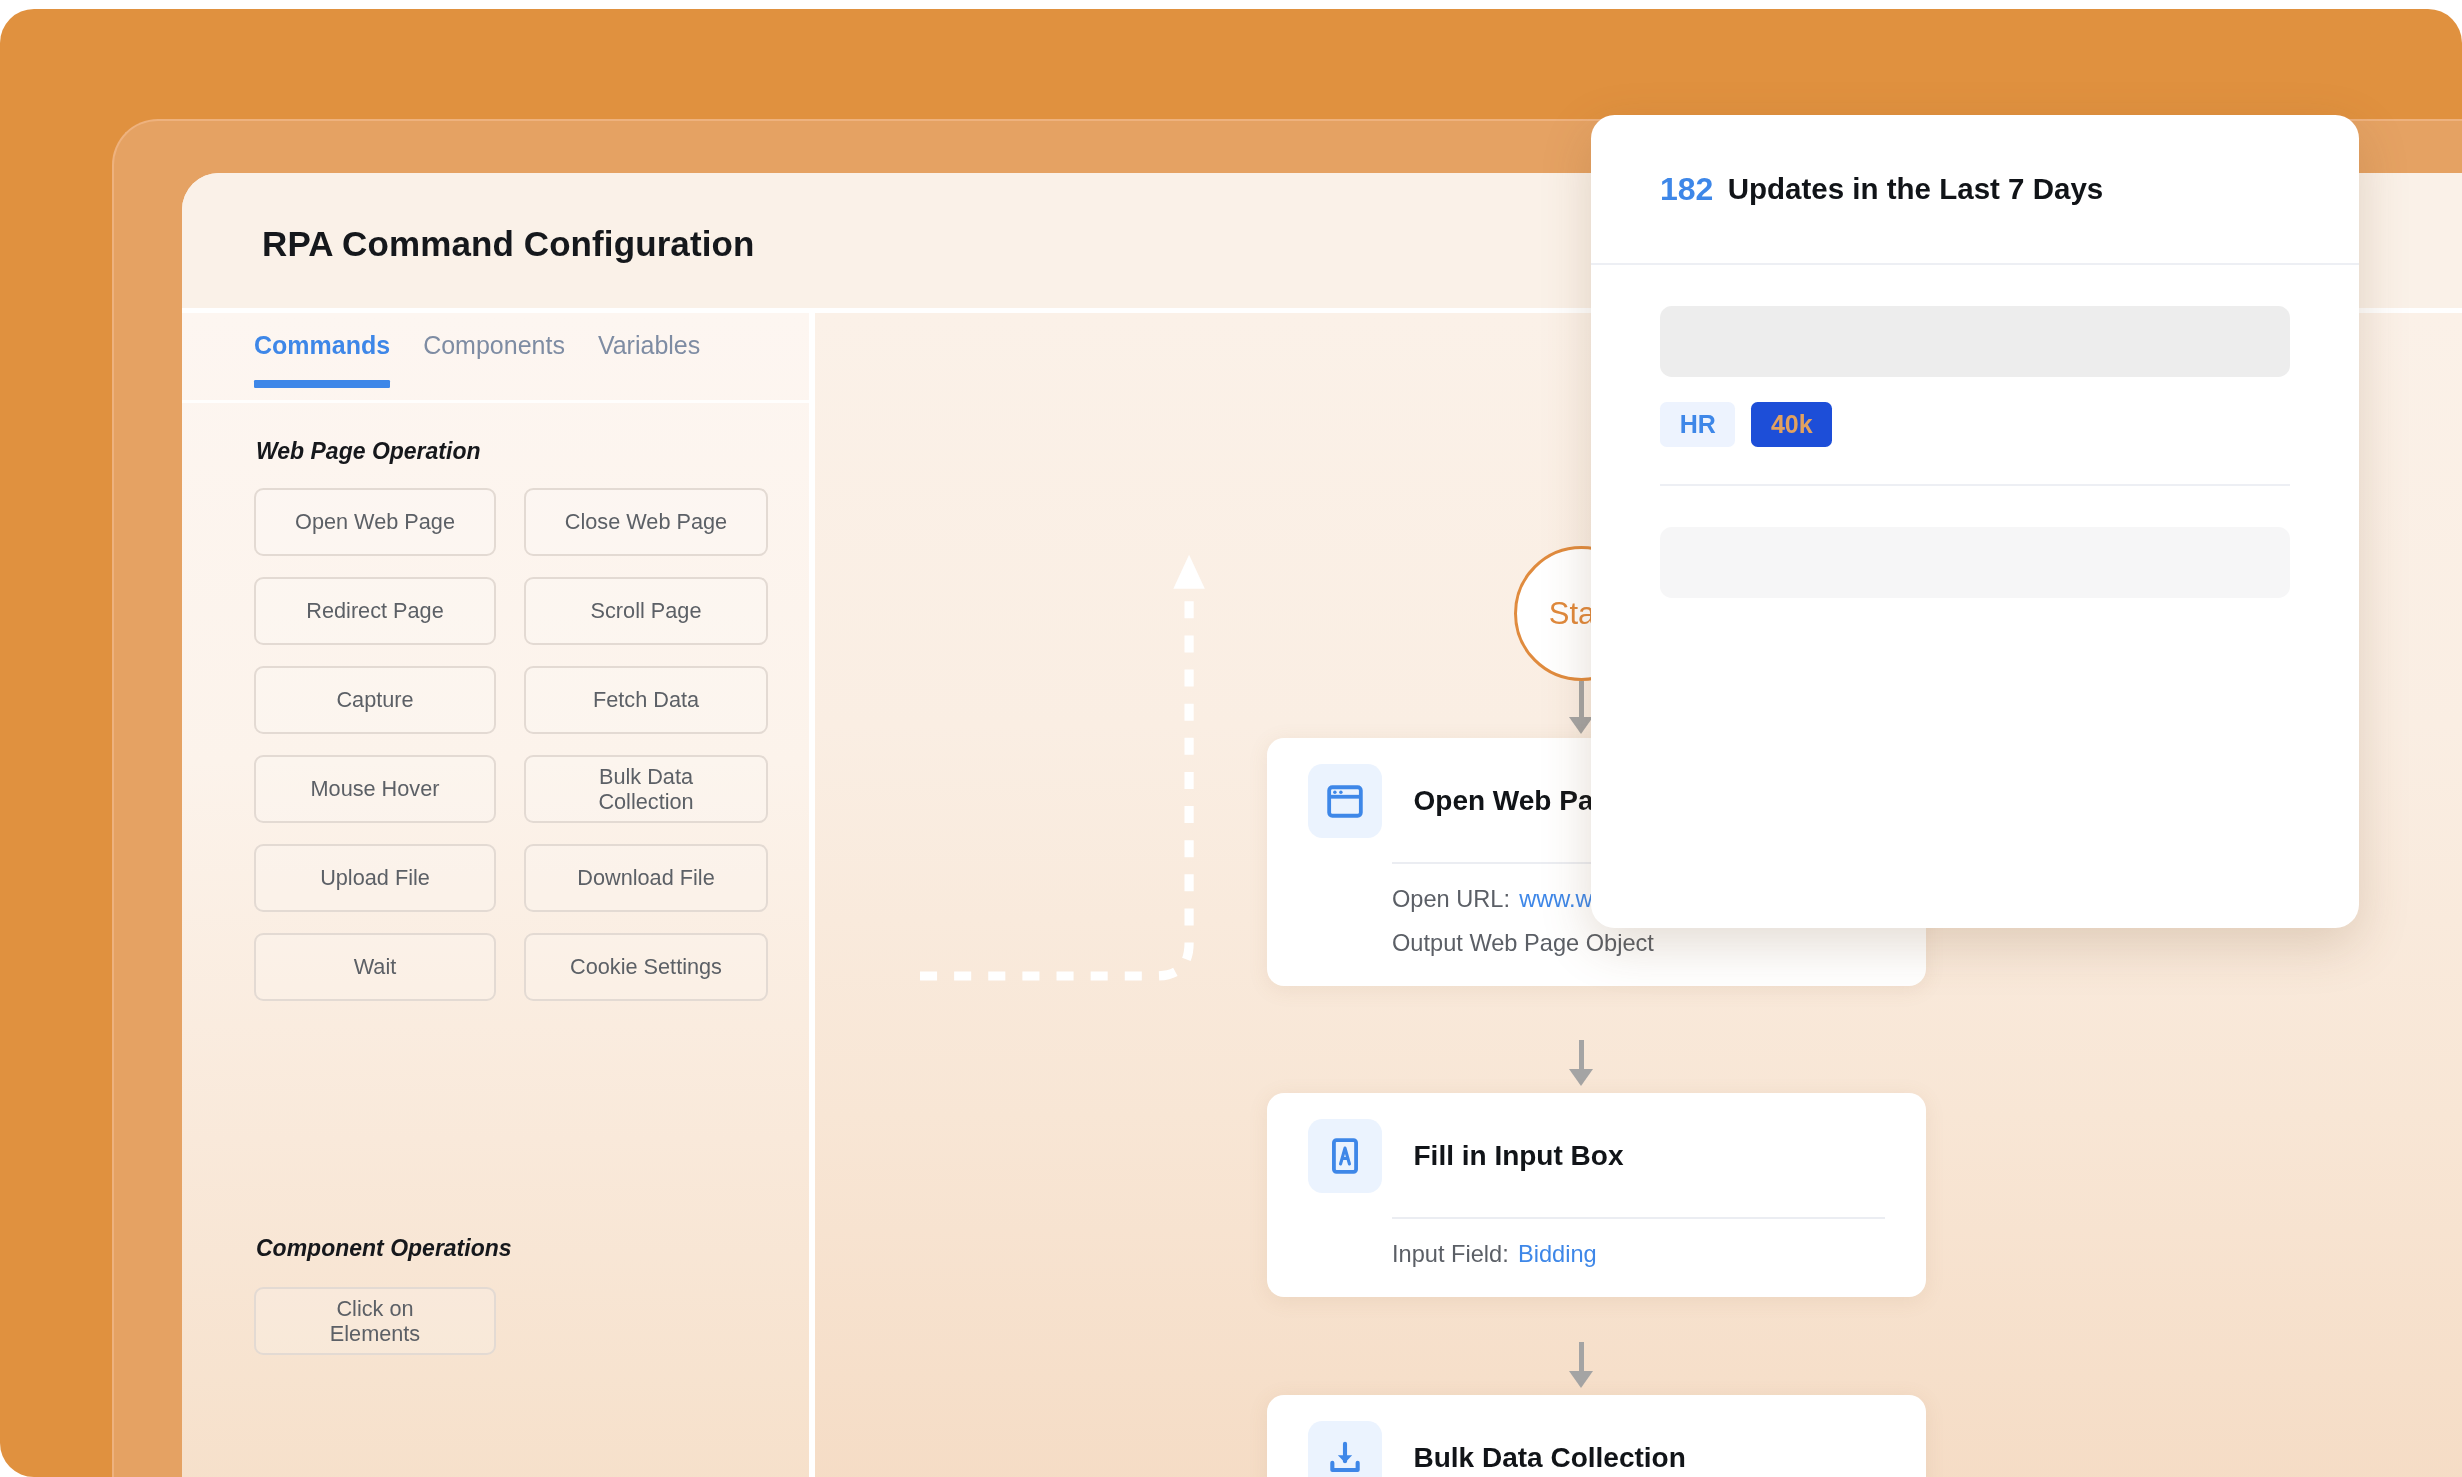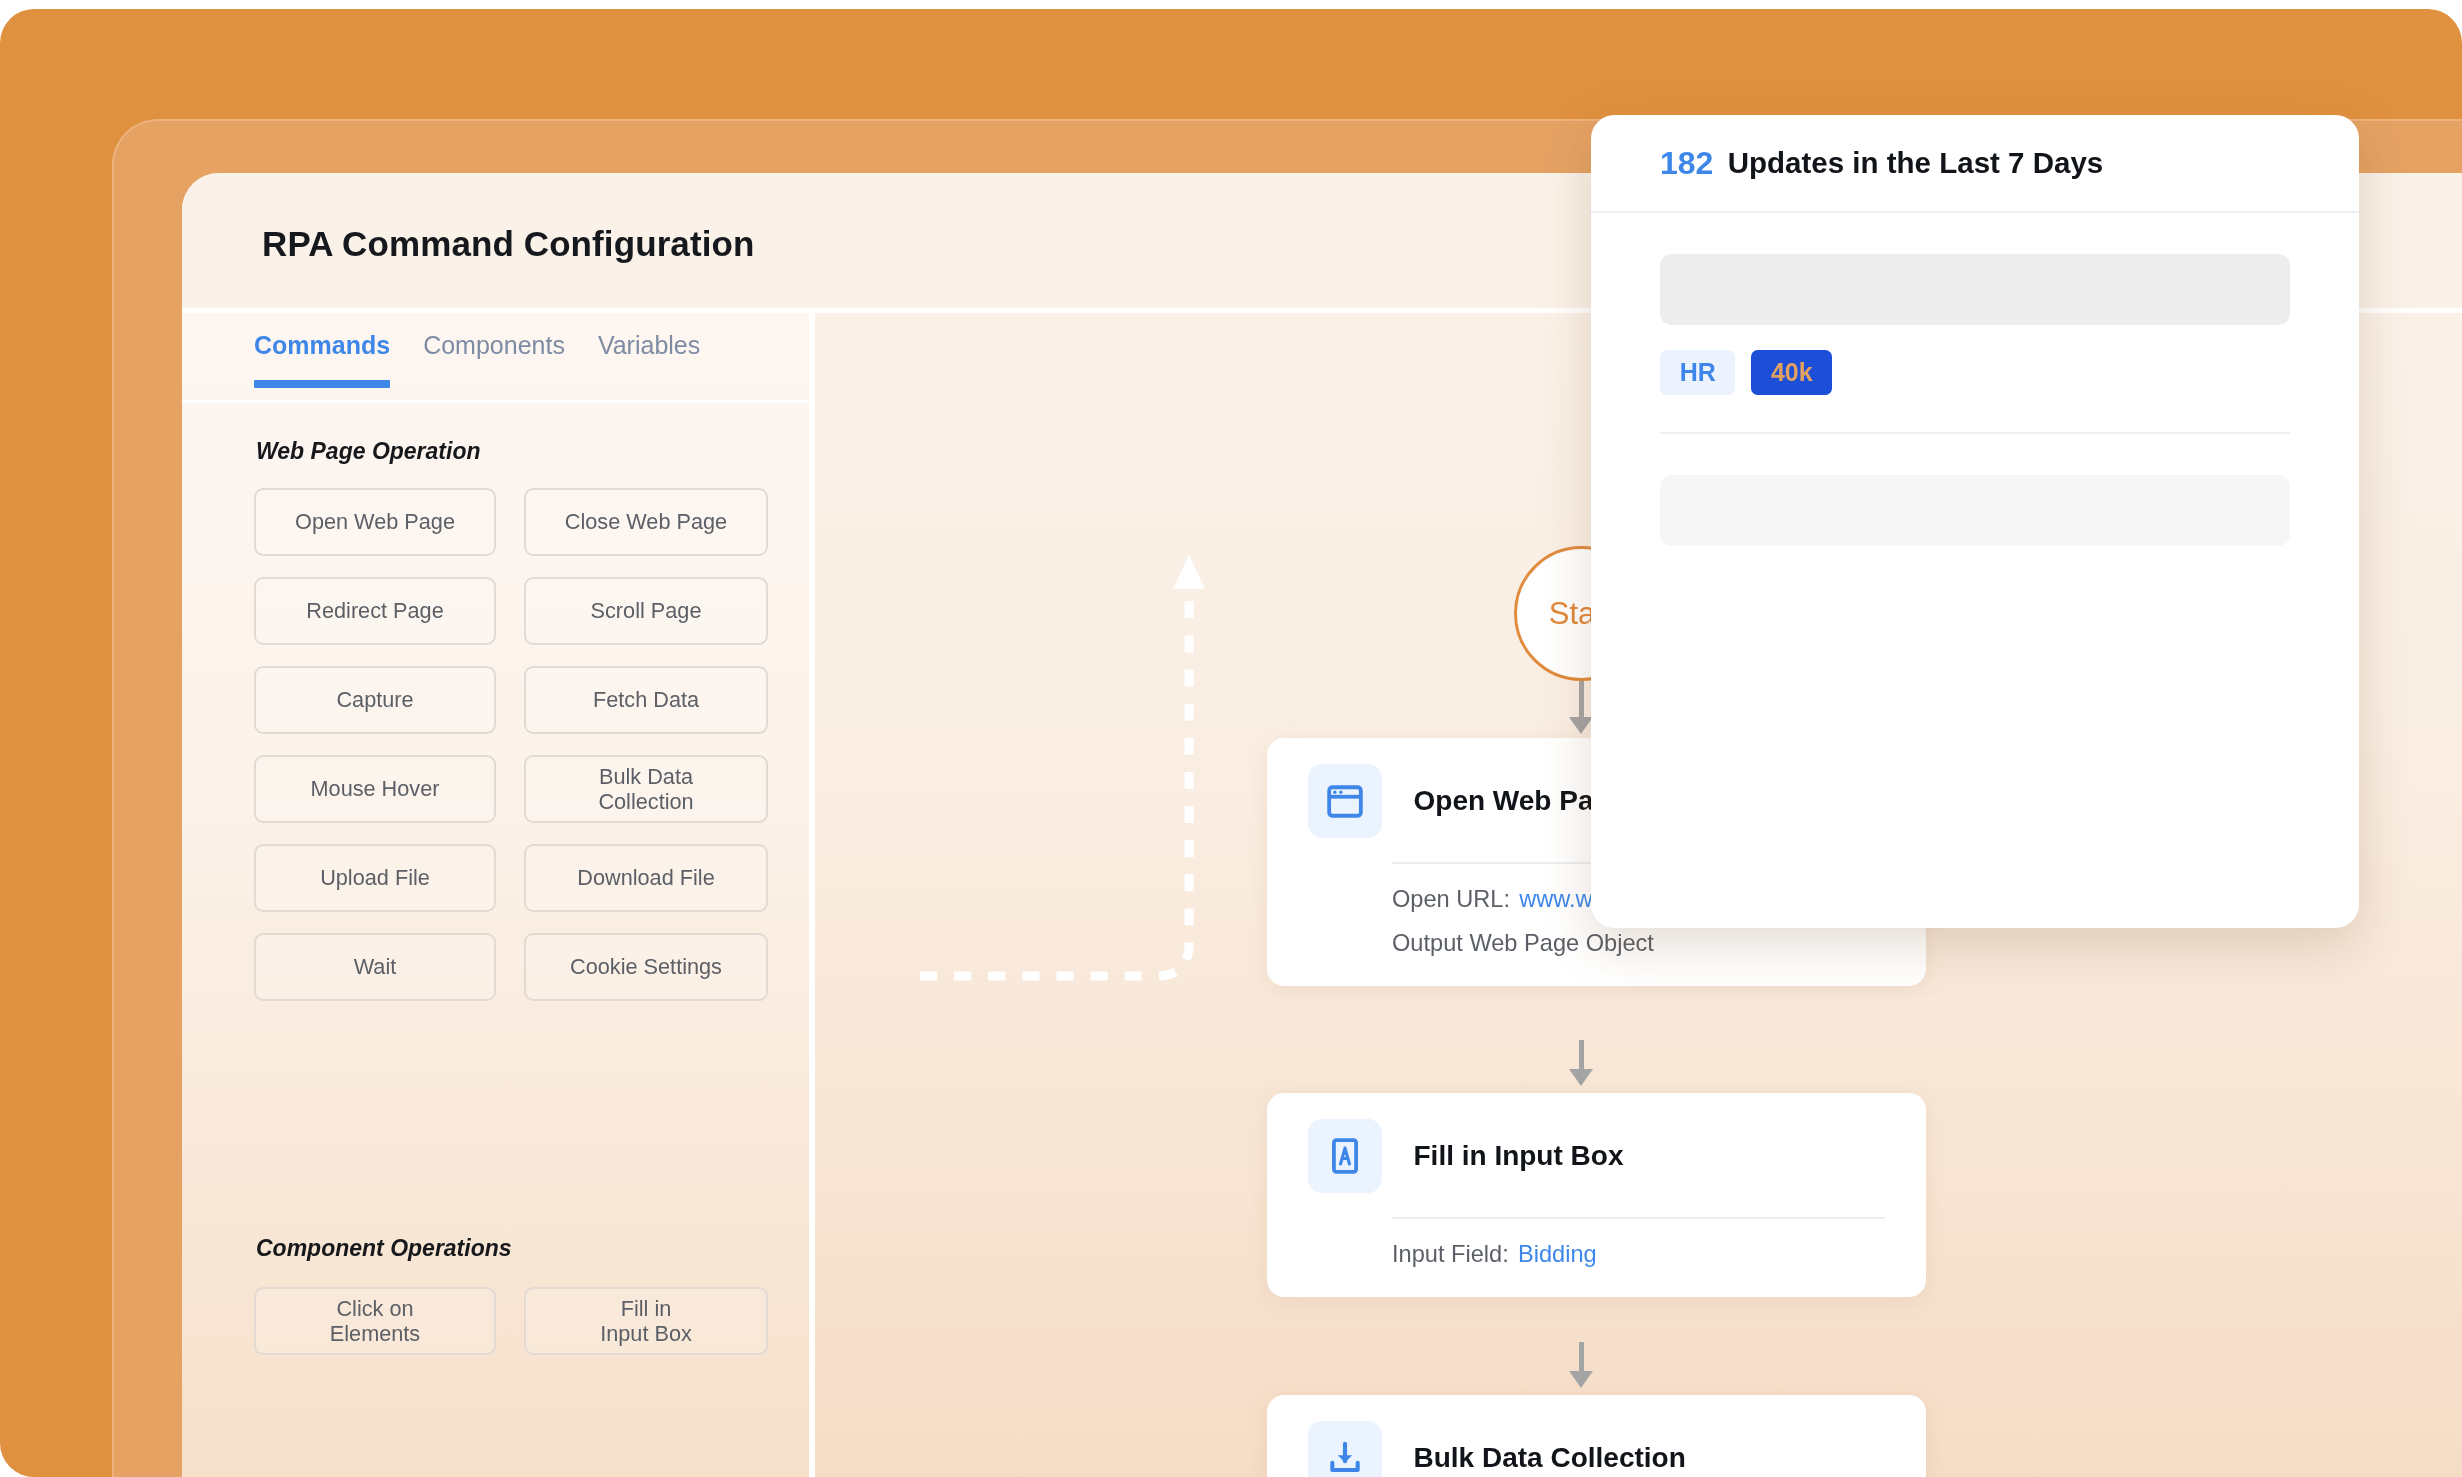--- a/index.html
+++ b/index.html
@@ -219,21 +219,21 @@
   .updates-panel {
     position: absolute;
     left: 1591px; top: 115px;
     width: 768px; height: 813px;
     background: #FFFFFF;
     border-radius: 23.6px;
     box-shadow: 0 17px 51px rgba(120,80,40,0.20);
     overflow: hidden;
   }
   .updates-header {
-    height: 98px;
+    height: 150px;
     display: flex; align-items: center;
     padding-left: 69px;
     border-bottom: 2.6px solid #EDEFF4;
   }
   .updates-count {
     font-size: 32px; font-weight: bold; color: #3E87E8;
   }
   .updates-title {
     font-size: 29.5px; font-weight: bold; color: #111418;
     margin-left: 14.4px;
@@ -321,24 +321,20 @@
             <span>Cookie Settings</span>
           </div>
       </div>
 
       <div class="group-title" style="top:922px">Component Operations</div>
 
       <div class="cmd-grid" style="top:974px">
         <div class="cmd-btn">
             <span>Click on
 Elements</span>
-          </div>
-        <div class="cmd-btn">
-            <span>Fill in
-Input Box</span>
           </div>
       </div>
     </div>
     <div class="sidebar-divider"></div>
 
     <div class="canvas">
 
       <svg class="dash-arrow" width="1684" height="1179" viewBox="0 0 2566 1796">
         <path d="M 160 1010 L 520 1010 Q 570 1010 570 960 L 570 420" fill="none" stroke="#FFFFFF" stroke-width="14" stroke-dasharray="26 26" stroke-linecap="butt"></path>
         <polygon points="570,368 546,420 594,420" fill="#FFFFFF"></polygon>

